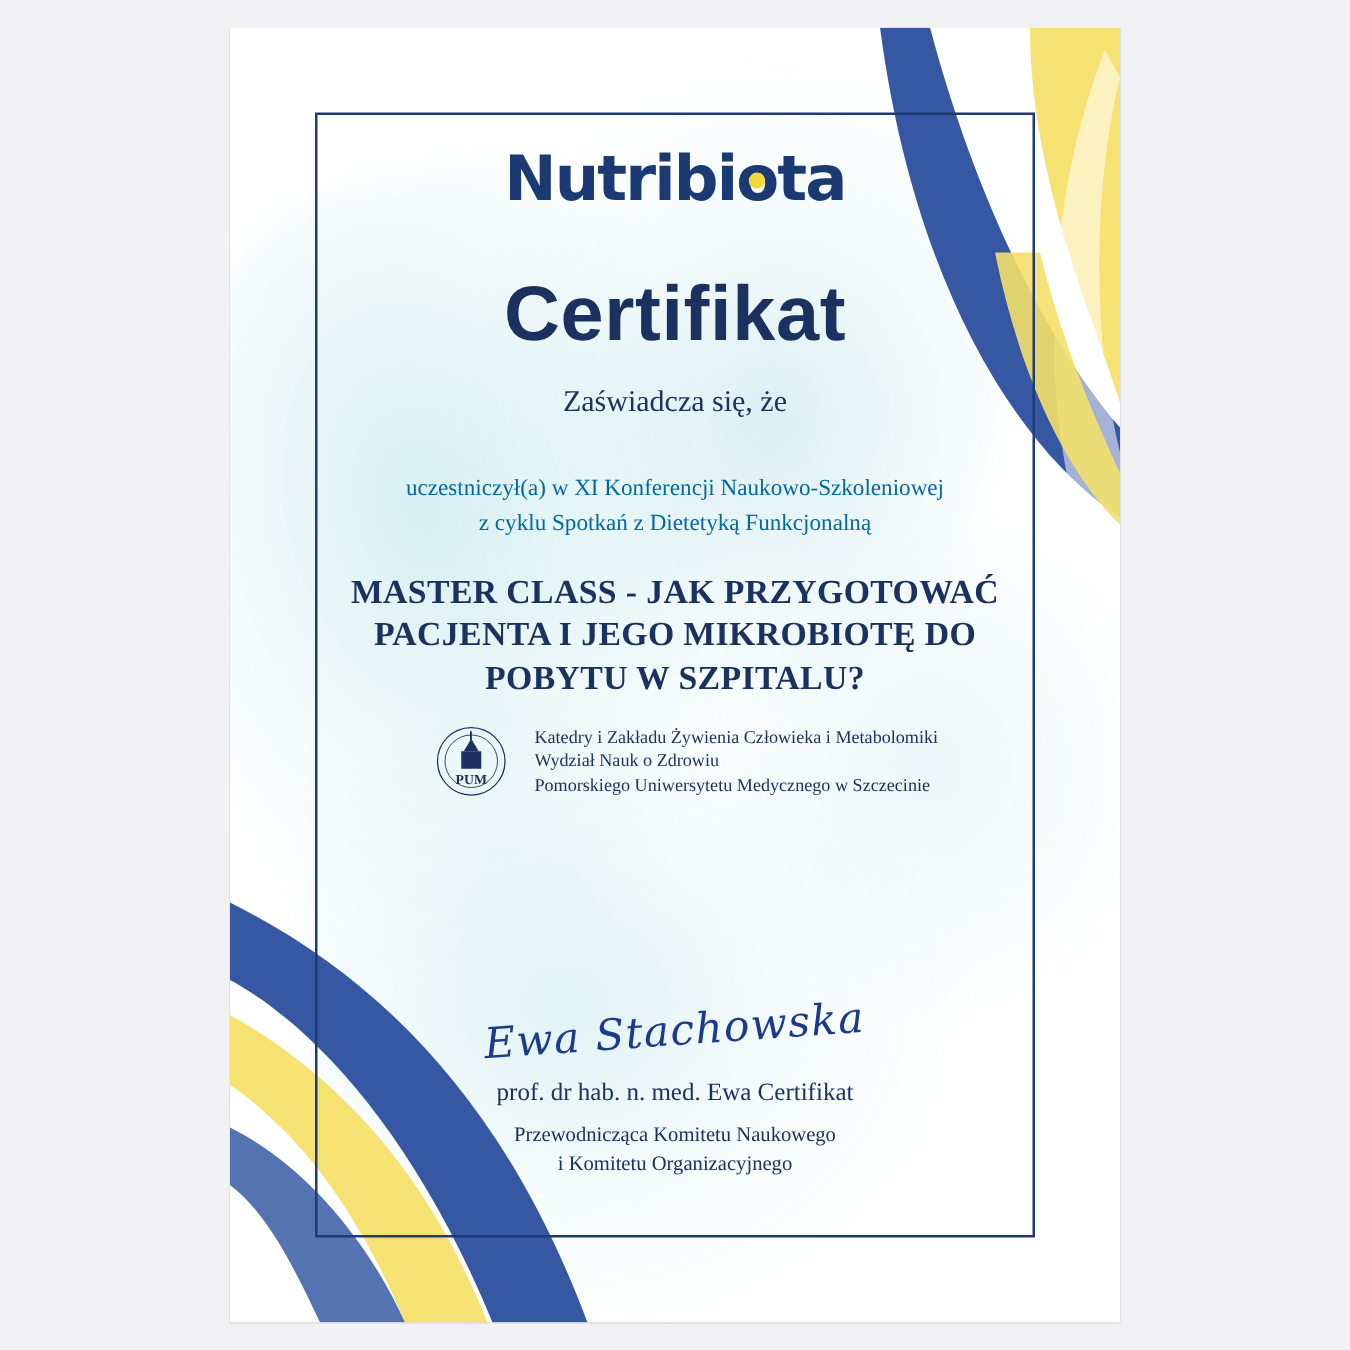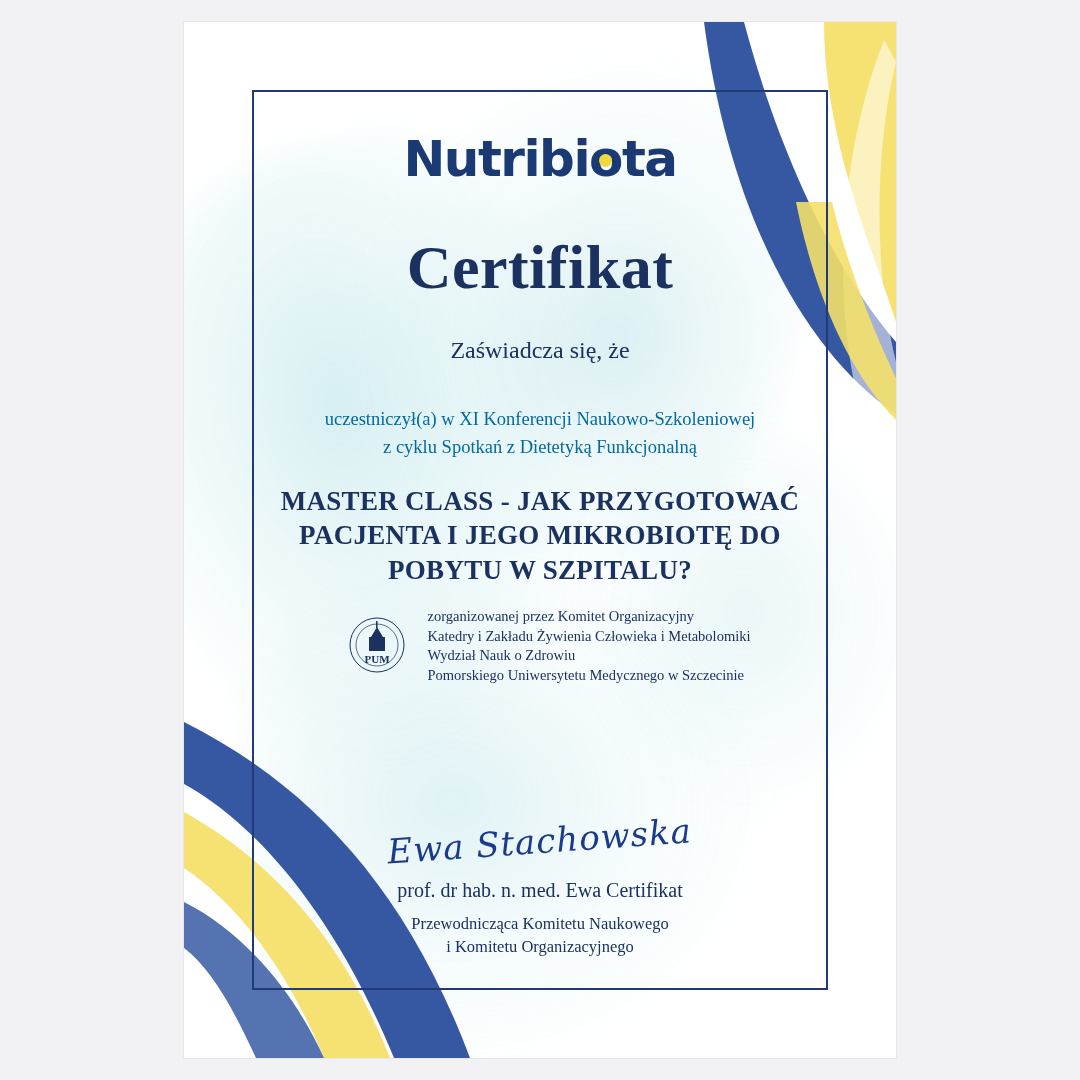--- a/index.html
+++ b/index.html
@@ -67,21 +67,21 @@
     position: absolute;
     left: 68px; top: 68px;
     width: 576px; height: 900px;
     border: 2px solid #1f3a74;
     box-sizing: border-box;
   }
 
   
   .content {
     position: absolute;
-    left: 68px; top: 80px;
+    left: 68px; top: 64px;
     width: 576px; height: 900px;
     text-align: center;
     color: #16305f;
   }
 
   .brand {
     margin-top: 32px;
     font-family: "DejaVu Sans", sans-serif;
     font-weight: bold;
     font-size: 50px;
@@ -106,29 +106,29 @@
   }
   .brand-date {
     margin-top: 8px;
     font-family: "Liberation Serif", serif;
     font-size: 21px;
     color: #20376b;
   }
 
   .title {
     margin-top: 48px;
-    font-family: Liberation Serif, serif;
+    font-family: Liberation Sans, sans-serif;
     font-weight: bold;
     font-size: 62px;
     letter-spacing: .5px;
     color: #1b3160;
   }
 
   .subtitle {
-    margin-top: 34px;
+    margin-top: 22px;
     font-size: 24px;
     color: #1b3160;
   }
 
   .recipient {
     margin-top: 26px;
     font-family: "DejaVu Sans", sans-serif;
     font-weight: bold;
     font-size: 38px;
     color: #1b3160;
@@ -257,21 +257,20 @@
           <circle cx="37" cy="30" r="21" fill="none" stroke="#1b3160" stroke-width="0.7"></circle>
           <g fill="#1b3160">
             <rect x="29" y="22" width="16" height="14"></rect>
             <polygon points="37,12 31,22 43,22"></polygon>
             <rect x="36" y="6" width="1.5" height="7"></rect>
           </g>
           <text x="37" y="48" text-anchor="middle" font-family="Liberation Serif, serif" font-size="11" font-weight="bold" fill="#1b3160">PUM</text>
         </svg>
       </div>
       <div class="org-text">
-        <div>zorganizowanej przez Komitet Organizacyjny</div>
         <div>Katedry i Zakładu Żywienia Człowieka i Metabolomiki</div>
         <div>Wydział Nauk o Zdrowiu</div>
         <div>Pomorskiego Uniwersytetu Medycznego w Szczecinie</div>
       </div>
     </div>
 
     <div class="signature-wrap">
       <div class="signature">Ewa Stachowska</div>
       <div class="sig-name">prof. dr hab. n. med. Ewa Certifikat</div>
       <div class="sig-role">

